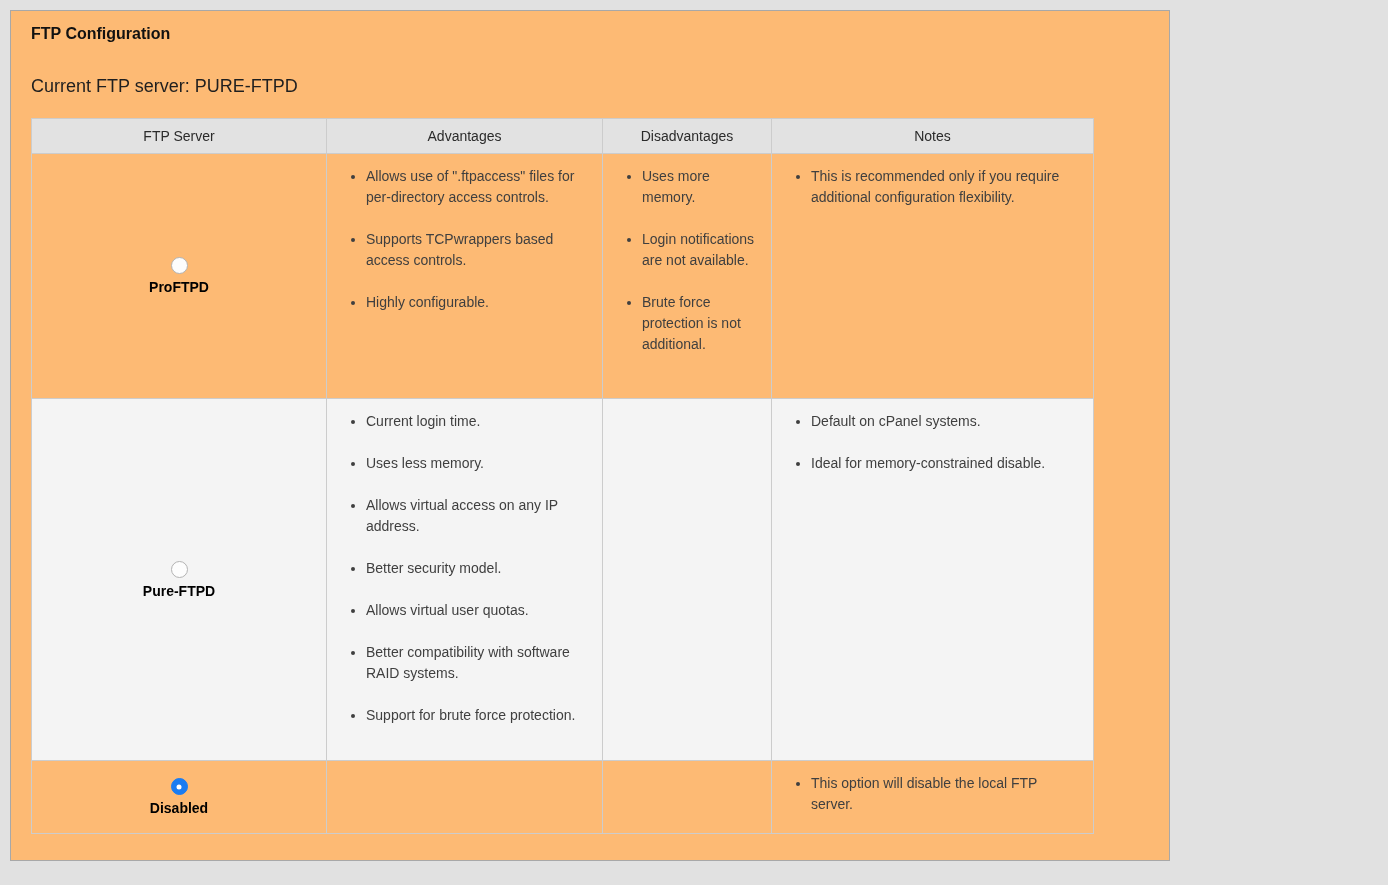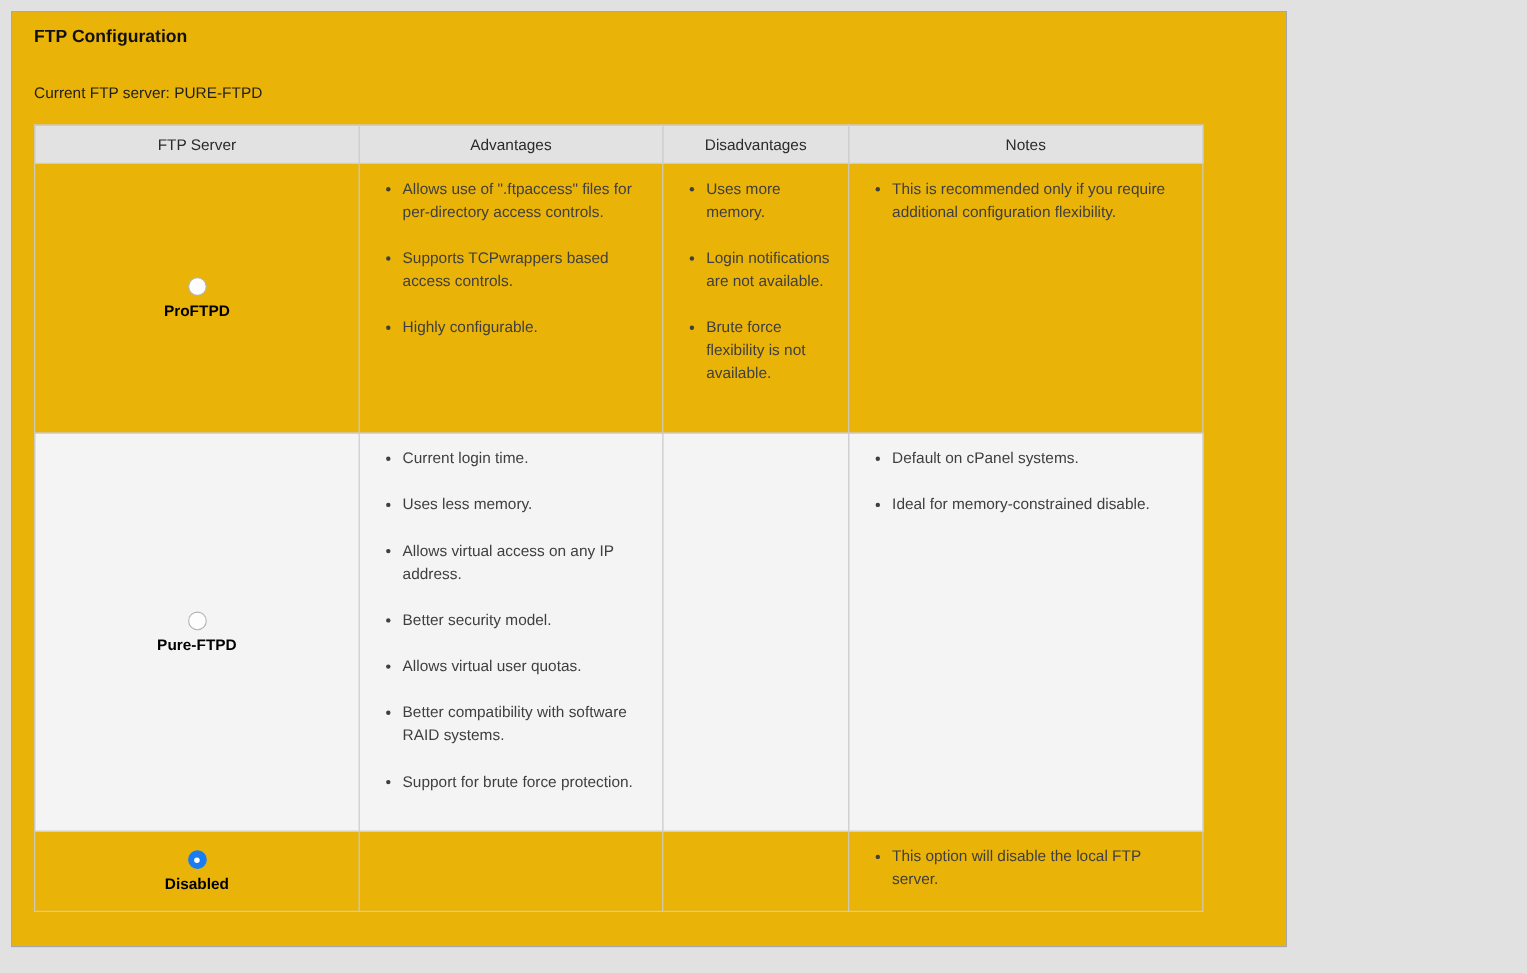--- a/index.html
+++ b/index.html
@@ -7,40 +7,40 @@
     margin: 0; padding: 0;
     width: 1388px; height: 885px;
     background: #e1e1e1;
     font-family: "Liberation Sans", "DejaVu Sans", sans-serif;
     overflow: hidden;
   }
   .panel {
     position: absolute;
     left: 10px; top: 10px;
     width: 1160px; height: 851px;
-    background: #eab308;
+    background: #fdba74;
     border: 1px solid #a8a8a8;
   }
   .content { padding: 14px 20px 0 20px; }
 
   .page-title {
     margin: 0;
     font-size: 16px;
     font-weight: bold;
     color: #111111;
   }
   .page-desc {
     margin: 10px 0 0 0;
     font-size: 14px;
     font-style: italic;
     color: #222222;
   }
   .current-server {
     margin: 33px 0 0 0;
-    font-size: 14px;
+    font-size: 18px;
     color: #1f1f1f;
   }
 
   table.ftp-table {
     margin-top: 21px;
     border-collapse: collapse;
     table-layout: fixed;
     width: 1062px;
   }
   .ftp-table th, .ftp-table td {
@@ -144,21 +144,21 @@
             <ul class="cell-list">
               <li>Allows use of ".ftpaccess" files for per-directory access controls.</li>
               <li>Supports TCPwrappers based access controls.</li>
               <li>Highly configurable.</li>
             </ul>
           </td>
           <td>
             <ul class="cell-list">
               <li>Uses more memory.</li>
               <li>Login notifications are not available.</li>
-              <li>Brute force flexibility is not available.</li>
+              <li>Brute force protection is not additional.</li>
             </ul>
           </td>
           <td>
             <ul class="cell-list">
               <li>This is recommended only if you require additional configuration flexibility.</li>
             </ul>
           </td>
         </tr>
 
         <tr class="alt" style="height:362px;">

